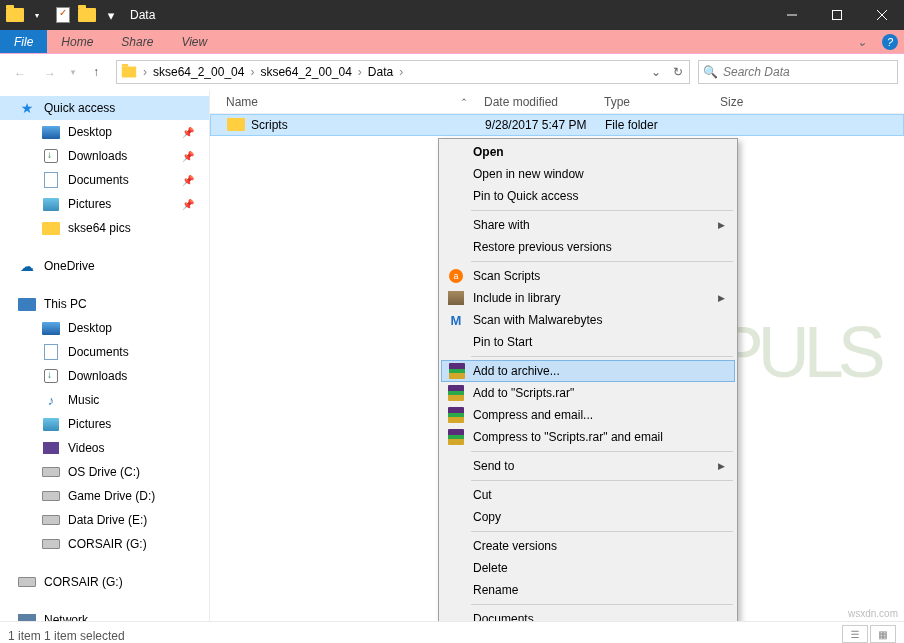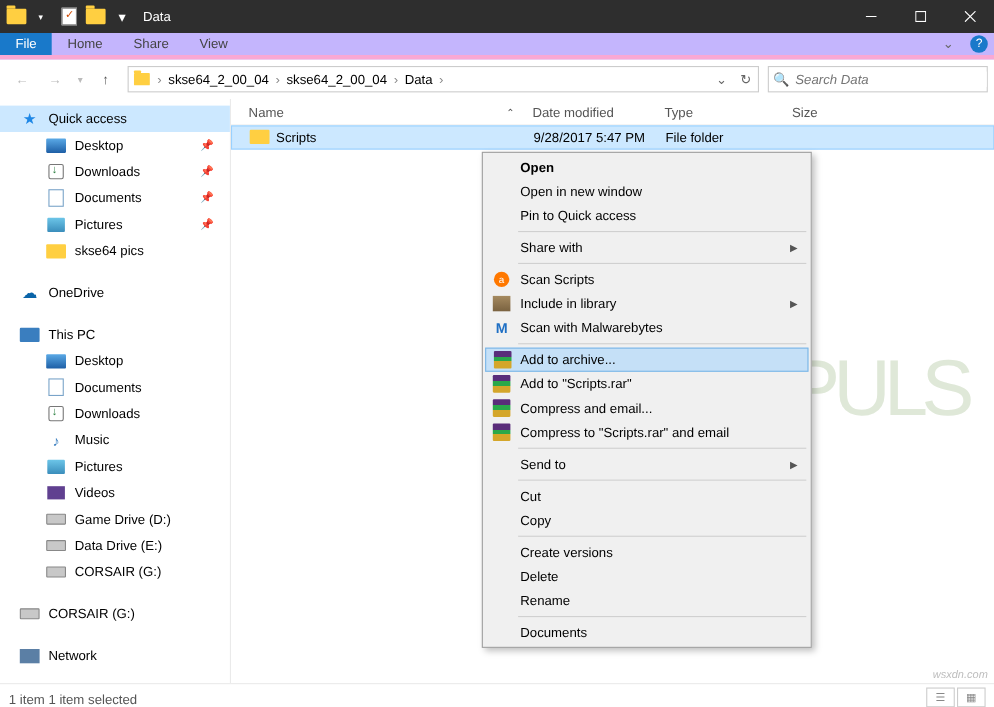--- a/index.html
+++ b/index.html
@@ -12,21 +12,21 @@
 .titlebar .title-text { margin-left: 8px; font-size: 12px; }
 .titlebar .win-controls { margin-left: auto; display: flex; }
 .titlebar .wc { width: 45px; height: 30px; display: flex; align-items: center; justify-content: center; }
 .ticon-folder { background: #ffcf41; width: 18px; height: 14px; border-radius: 1px; position: relative; }
 .ticon-folder::before { content: ""; position: absolute; top: -3px; left: 0; width: 8px; height: 3px; background: #ffcf41; border-radius: 1px 1px 0 0; }
 .ticon-doc { width: 14px; height: 16px; background: #fff; border: 1px solid #888; position: relative; }
 .ticon-doc::after { content: "✓"; color: #d04a02; font-size: 10px; position: absolute; left: 2px; top: -1px; }
 .ticon-down { color: #fff; font-size: 8px; margin-left: -4px; }
 
 
-.ribbon { height: 24px; background: #c4b5fd; border-bottom: 4px solid #f9a8d4; display: flex; align-items: stretch; }
+.ribbon { height: 24px; background: #fca5a5; border-bottom: 1px solid #f9a8d4; display: flex; align-items: stretch; font-style: italic; }
 .ribbon .file-tab { background: #1979ca; color: #fff; padding: 0 14px; display: flex; align-items: center; }
 .ribbon .tab { padding: 0 14px; display: flex; align-items: center; color: #444; }
 .ribbon .spacer { flex: 1; }
 .ribbon .ribbon-expand { width: 28px; display: flex; align-items: center; justify-content: center; color: #666; }
 .ribbon .help { width: 28px; display: flex; align-items: center; justify-content: center; }
 .help-circle { width: 16px; height: 16px; border-radius: 50%; background: #1979ca; color: #fff; font-size: 11px; display: flex; align-items: center; justify-content: center; }
 
 
 .navbar { height: 36px; display: flex; align-items: center; padding: 0 6px; gap: 2px; }
 .nav-btn { width: 28px; height: 26px; display: flex; align-items: center; justify-content: center; color: #555; }
@@ -93,21 +93,21 @@
 .ctx .sepline { height: 1px; background: #d0d0d0; margin: 3px 2px 3px 30px; }
 .cicon-avast { width: 14px; height: 14px; border-radius: 50%; background: #ff7800; color: #fff; font-size: 9px; display: flex; align-items: center; justify-content: center; }
 .cicon-lib { width: 16px; height: 14px; background: linear-gradient(#a58a60, #7a6240); }
 .cicon-mwb { color: #1e6fc4; font-weight: bold; font-size: 13px; }
 .cicon-rar { width: 16px; height: 16px; background: linear-gradient(#5a2d7a 0 35%, #2aa84a 35% 60%, #d4a62a 60% 100%); border-radius: 1px; }
 
 
 .status { position: absolute; bottom: 0; left: 0; right: 0; height: 22px; border-top: 1px solid #eaeaea; display: flex; align-items: flex-end; padding: 0 8px; color: #555; background: #fff; }
 .status .spacer { flex: 1; }
 .status .view-btn { width: 26px; height: 18px; border: 1px solid #ccc; margin-left: 2px; display: flex; align-items: center; justify-content: center; font-size: 10px; color: #888; }
-.watermark { position: absolute; right: 6px; bottom: 24px; font-size: 10px; color: #bdbdbd; font-style: italic; }
+.watermark { position: absolute; right: 6px; bottom: 24px; font-size: 10px; color: #bdbdbd; }
 
 
 .bgmark { position: absolute; left: 380px; top: 220px; color: #dfe8d8; font-size: 72px; z-index: 0; pointer-events: none; letter-spacing: -6px; }
 </style>
 </head>
 <body>
 
 <div class="titlebar">
   <div class="left-icons">
     <div class="ticon">
@@ -270,20 +270,26 @@
     <div class="sb-item sub">
         <span class="fico">
           <span class="fico-video"></span>
         </span>
         <span>Videos</span>
       </div>
     <div class="sb-item sub">
         <span class="fico">
           <span class="fico-drive"></span>
         </span>
+        <span>OS Drive (C:)</span>
+      </div>
+    <div class="sb-item sub">
+        <span class="fico">
+          <span class="fico-drive"></span>
+        </span>
         <span>Game Drive (D:)</span>
       </div>
     <div class="sb-item sub">
         <span class="fico">
           <span class="fico-drive"></span>
         </span>
         <span>Data Drive (E:)</span>
       </div>
     <div class="sb-item sub">
         <span class="fico">
@@ -329,38 +335,40 @@
 
 <div class="ctx">
   <div class="ci bold">Open</div>
   <div class="ci">Open in new window</div>
   <div class="ci">Pin to Quick access</div>
   <div class="sepline"></div>
   <div class="ci">
       <span>Share with</span>
       <span class="arrow">▶</span>
     </div>
+  <div class="ci">Restore previous versions</div>
   <div class="sepline"></div>
   <div class="ci">
       <span class="cicon">
         <span class="cicon-avast">a</span>
       </span>
       <span>Scan Scripts</span>
     </div>
   <div class="ci">
       <span class="cicon">
         <span class="cicon-lib"></span>
       </span>
       <span>Include in library</span>
       <span class="arrow">▶</span>
     </div>
   <div class="ci">
       <span class="cicon cicon-mwb">M</span>
       <span>Scan with Malwarebytes</span>
     </div>
+  <div class="ci">Pin to Start</div>
   <div class="sepline"></div>
   <div class="ci hover">
       <span class="cicon">
         <span class="cicon-rar"></span>
       </span>
       <span>Add to archive...</span>
     </div>
   <div class="ci">
       <span class="cicon">
         <span class="cicon-rar"></span>

